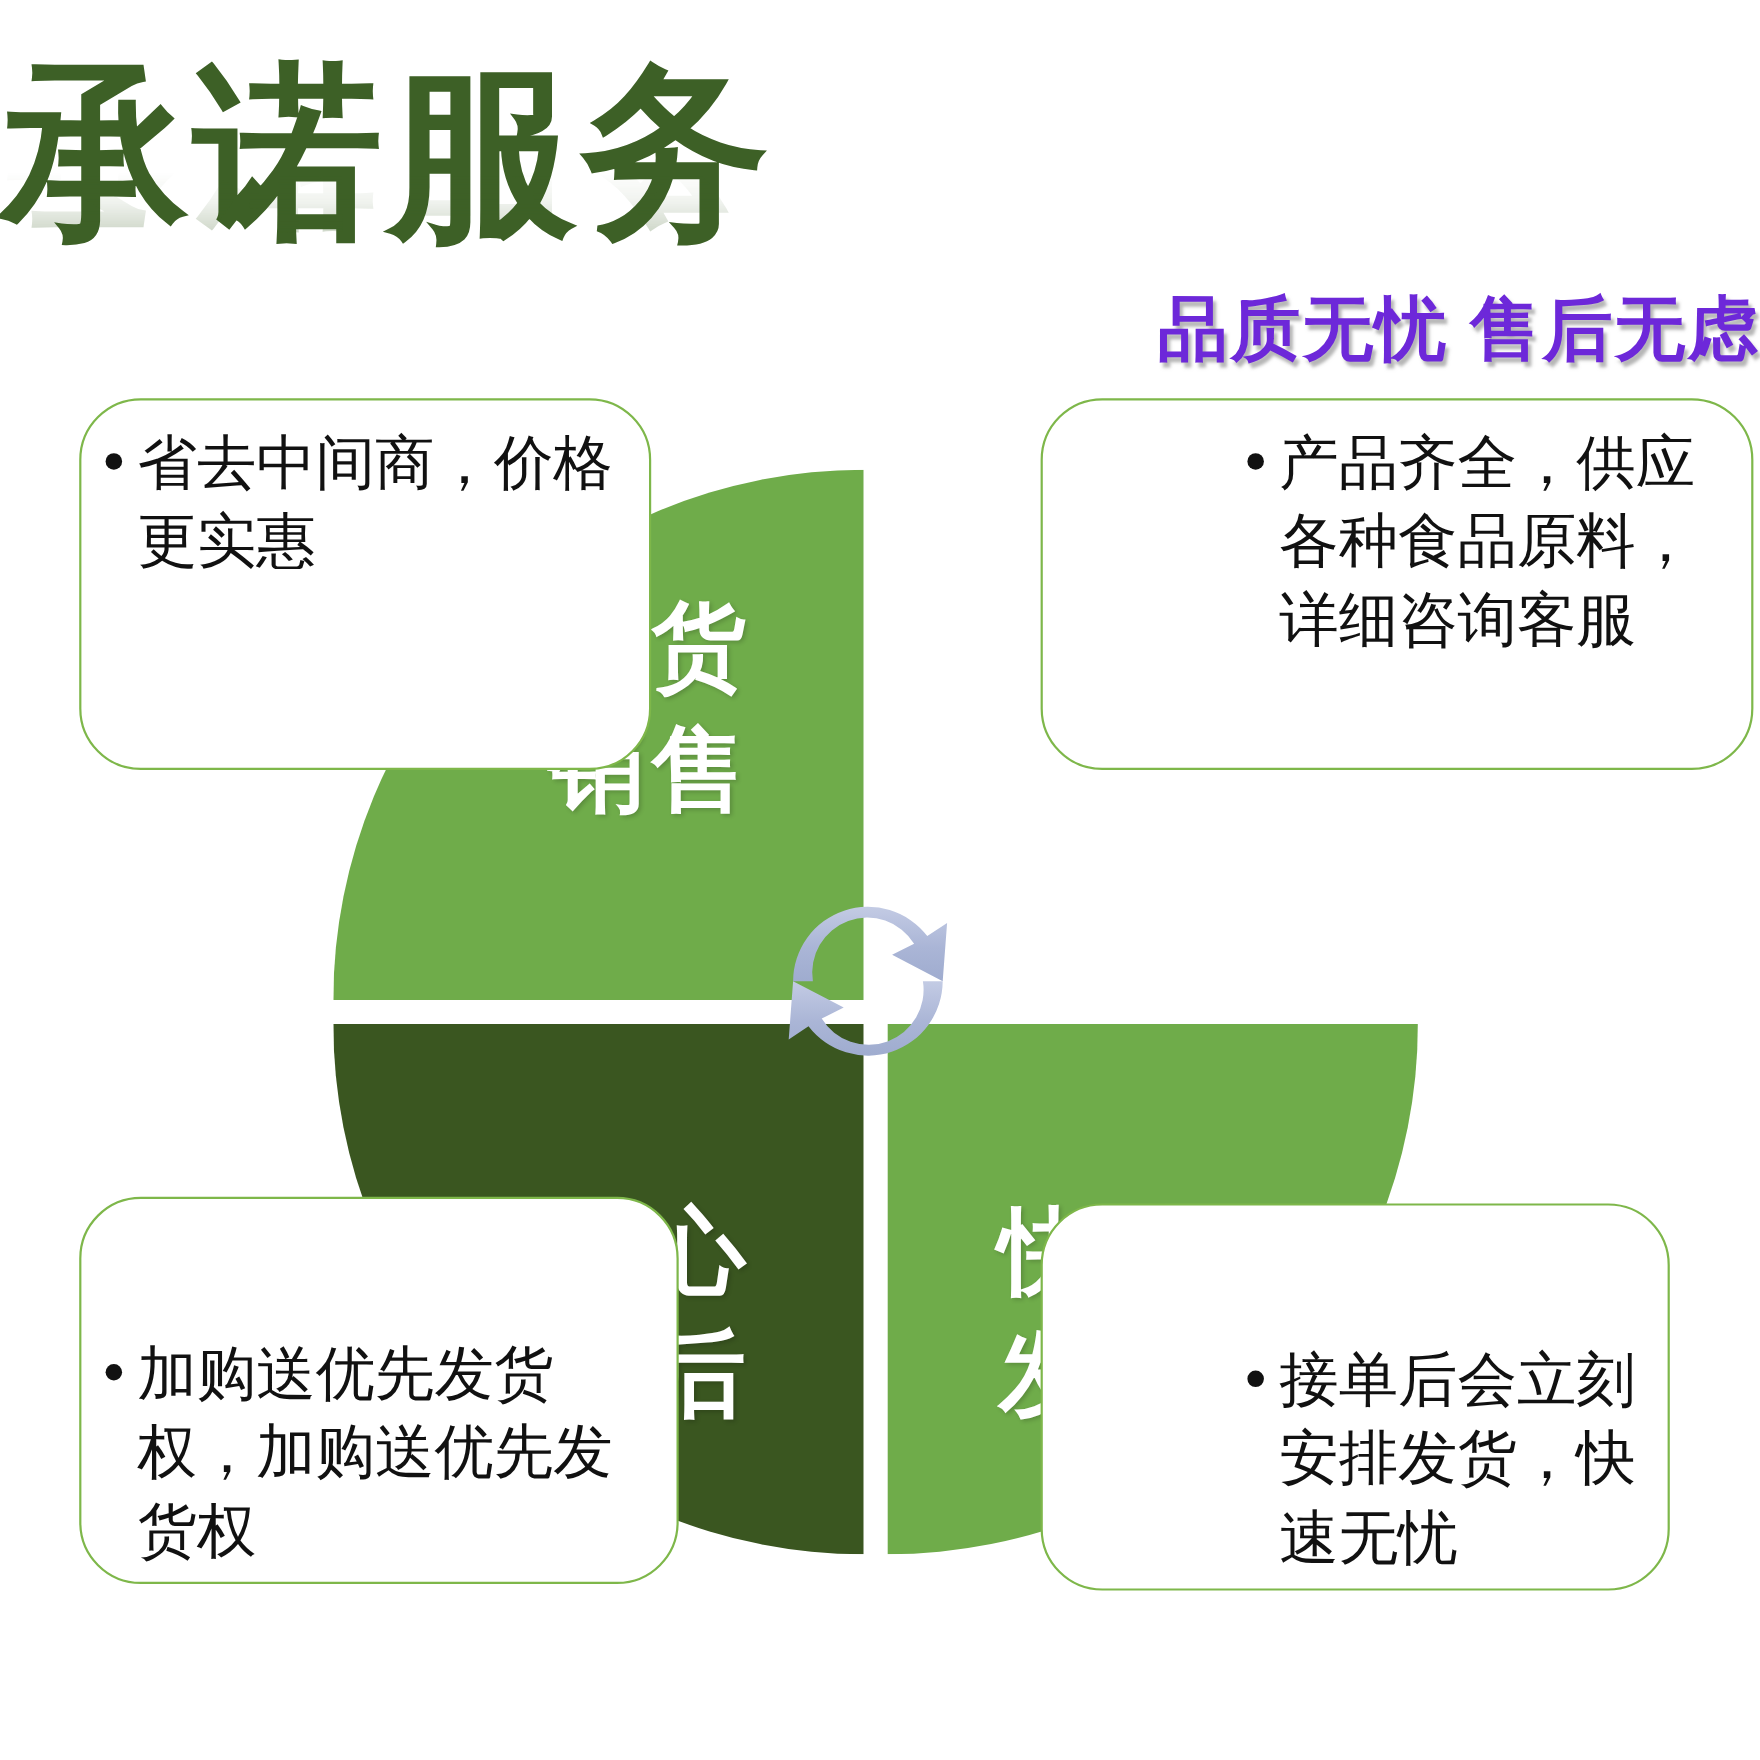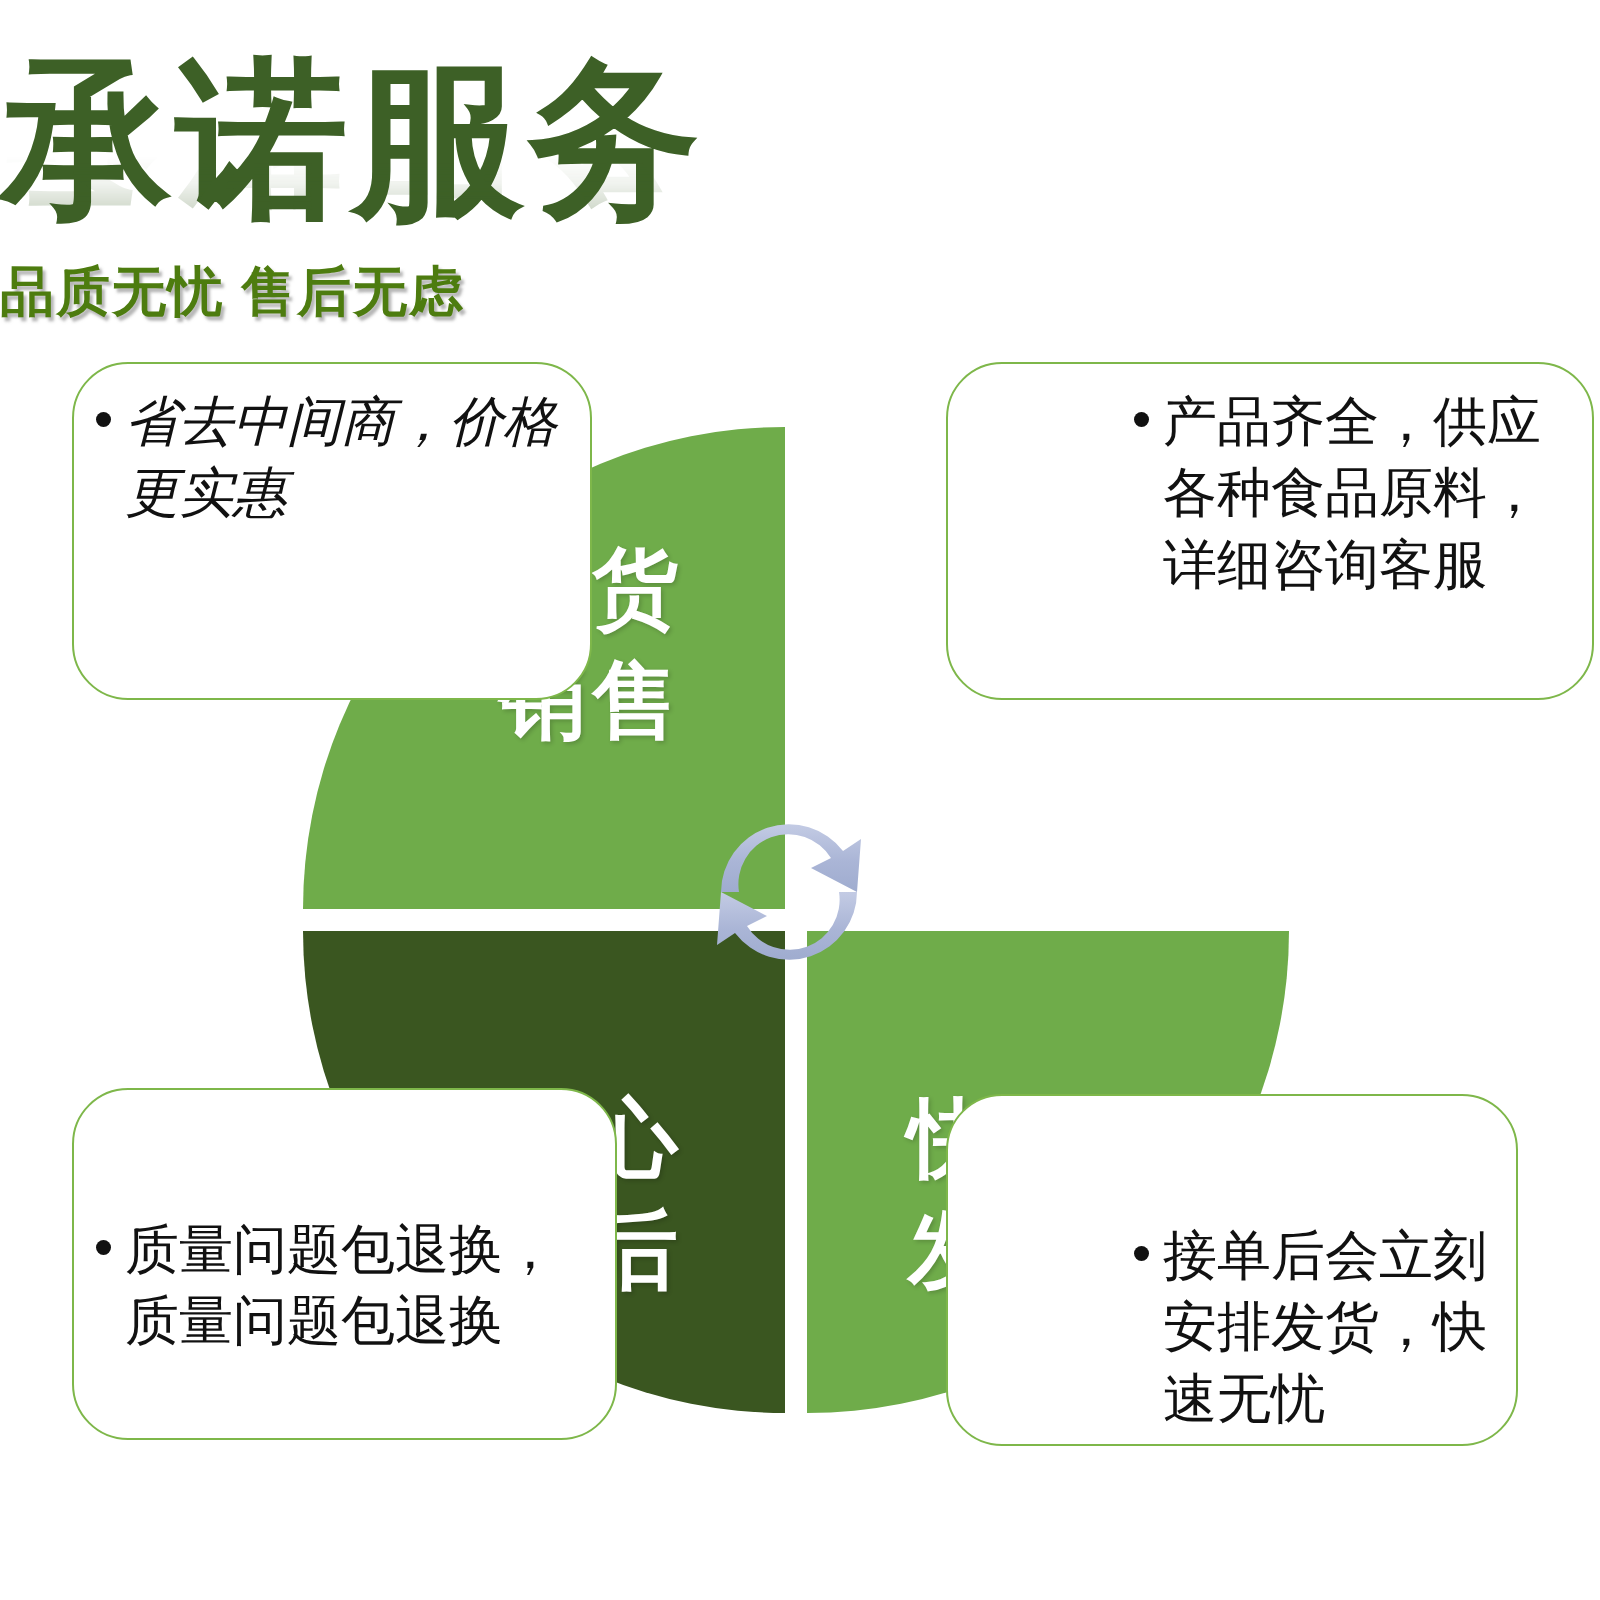--- a/index.html
+++ b/index.html
@@ -27,22 +27,22 @@
     transform:scaleY(-1);
     transform-origin:top center;
     margin-top:-14px;
     opacity:.30;
     -webkit-mask-image:linear-gradient(to bottom, rgba(0,0,0,.85) 0%, rgba(0,0,0,.25) 32%, rgba(0,0,0,0) 62%);
     mask-image:linear-gradient(to bottom, rgba(0,0,0,.85) 0%, rgba(0,0,0,.25) 32%, rgba(0,0,0,0) 62%);
     height:92px; overflow:hidden;
   }
   .subtitle{
     position:absolute; left:0; top:256px; width:1600px;
-    text-align:left;
-    font-size:54px; font-weight:700; color:#4d7c0f;
+    text-align:right;
+    font-size:64px; font-weight:700; color:#6d28d9;
     letter-spacing:2px;
     text-shadow:3px 4px 3px rgba(120,120,120,.55);
   }
 
   
   .wheel{
     position:absolute;
     left:303px; top:427px;
     width:986px; height:986px;
   }
@@ -99,21 +99,21 @@
     background:#111111;
     margin-top:26px;
   }
   .box .txt{
     font-size:54px; line-height:1.32;
     color:#111111; font-weight:400;
     letter-spacing:0px;
   }
 
   .box.tl{ left:72px;  top:362px;  width:520px; height:338px; }
-  .box.tl .bullet-row{ padding:22px 18px 0 22px;font-style:italic; }
+  .box.tl .bullet-row{ padding:22px 18px 0 22px; }
 
   .box.tr{ left:946px; top:362px;  width:648px; height:338px; }
   .box.tr .bullet-row{ padding:22px 22px 0 186px; }
 
   .box.bl{ left:72px;  top:1088px; width:545px; height:352px; }
   .box.bl .bullet-row{ padding:124px 18px 0 22px; }
 
   .box.br{ left:946px; top:1094px; width:572px; height:352px; }
   .box.br .bullet-row{ padding:124px 16px 0 186px; }
 </style>
@@ -180,21 +180,21 @@
 <div class="box tr">
   <div class="bullet-row">
     <span class="dot"></span>
     <span class="txt">产品齐全，供应各种食品原料，详细咨询客服</span>
   </div>
 </div>
 
 <div class="box bl">
   <div class="bullet-row">
     <span class="dot"></span>
-    <span class="txt">质量问题包退换，质量问题包退换</span>
+    <span class="txt">加购送优先发货权，加购送优先发货权</span>
   </div>
 </div>
 
 <div class="box br">
   <div class="bullet-row">
     <span class="dot"></span>
     <span class="txt">接单后会立刻安排发货，快速无忧</span>
   </div>
 </div>
 

